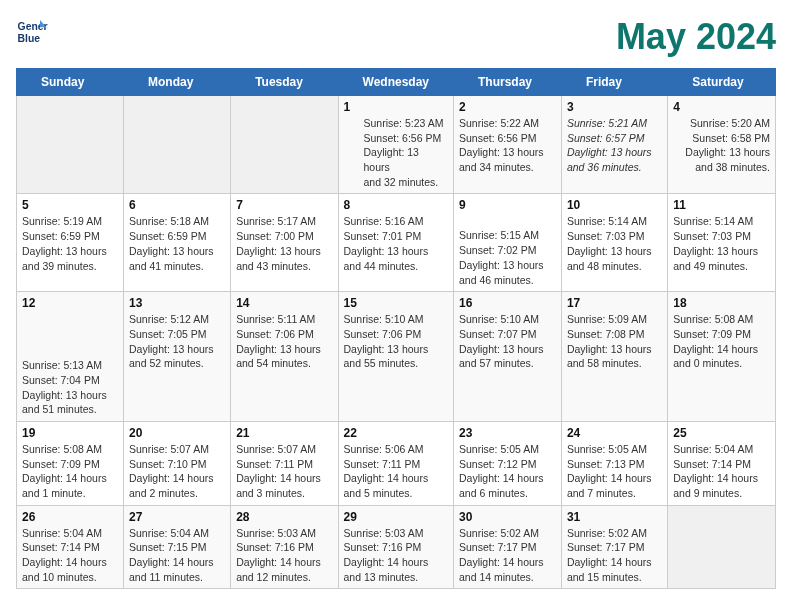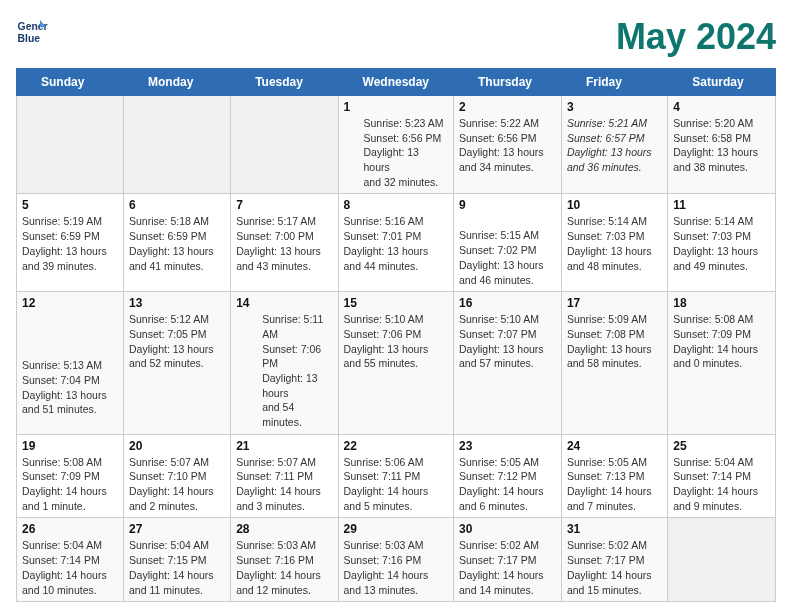--- a/index.html
+++ b/index.html
@@ -129,21 +129,21 @@
         </td>
         <td>
           <div class="day-number">3</div>
           <div class="day-info" style="white-space: pre-line; font-style: italic;">Sunrise: 5:21 AM
 Sunset: 6:57 PM
 Daylight: 13 hours
 and 36 minutes.</div>
         </td>
         <td>
           <div class="day-number">4</div>
-          <div class="day-info" style="white-space: pre-line;">Sunrise: 5:20 AM
+          <div class="day-info" style="white-space: pre-line; text-align: right;">Sunrise: 5:20 AM
 Sunset: 6:58 PM
 Daylight: 13 hours
 and 38 minutes.</div>
         </td>
       </tr>
       <tr>
         <td>
           <div class="day-number">5</div>
           <div class="day-info" style="white-space: pre-line;">Sunrise: 5:19 AM
 Sunset: 6:59 PM
@@ -203,21 +203,21 @@
         </td>
         <td>
           <div class="day-number">13</div>
           <div class="day-info" style="white-space: pre-line;">Sunrise: 5:12 AM
 Sunset: 7:05 PM
 Daylight: 13 hours
 and 52 minutes.</div>
         </td>
         <td>
           <div class="day-number">14</div>
-          <div class="day-info" style="white-space: pre-line; margin-left: 26px;">Sunrise: 5:11 AM
+          <div class="day-info" style="white-space: pre-line;">Sunrise: 5:11 AM
 Sunset: 7:06 PM
 Daylight: 13 hours
 and 54 minutes.</div>
         </td>
         <td>
           <div class="day-number">15</div>
           <div class="day-info" style="white-space: pre-line;">Sunrise: 5:10 AM
 Sunset: 7:06 PM
 Daylight: 13 hours
 and 55 minutes.</div>

